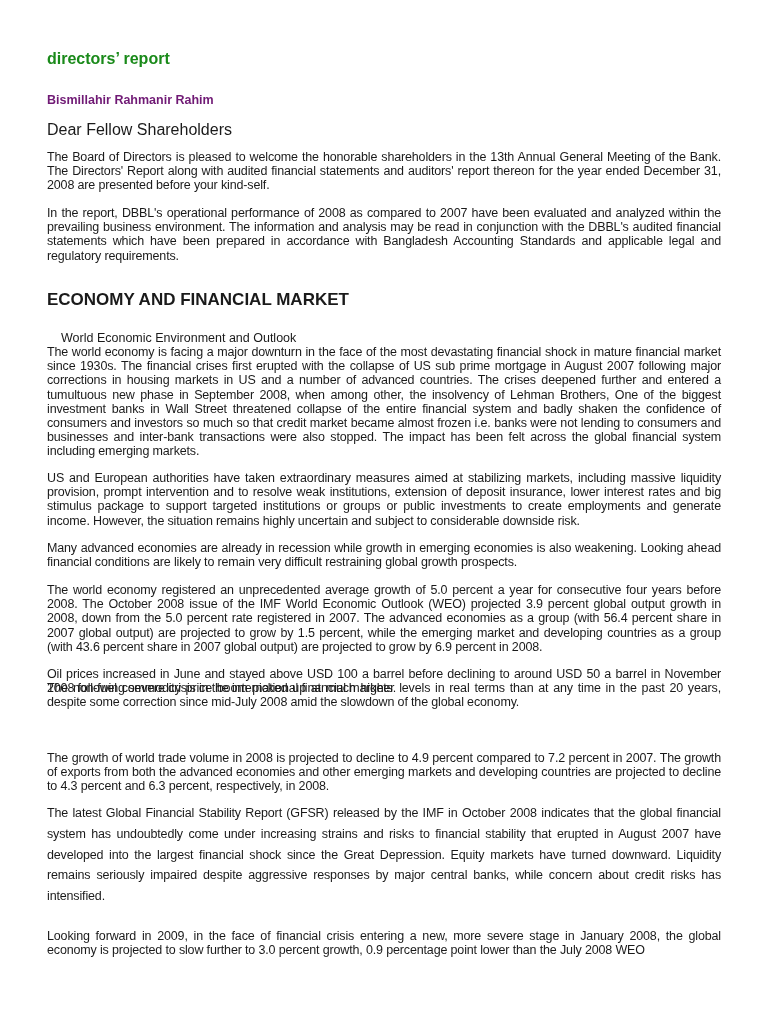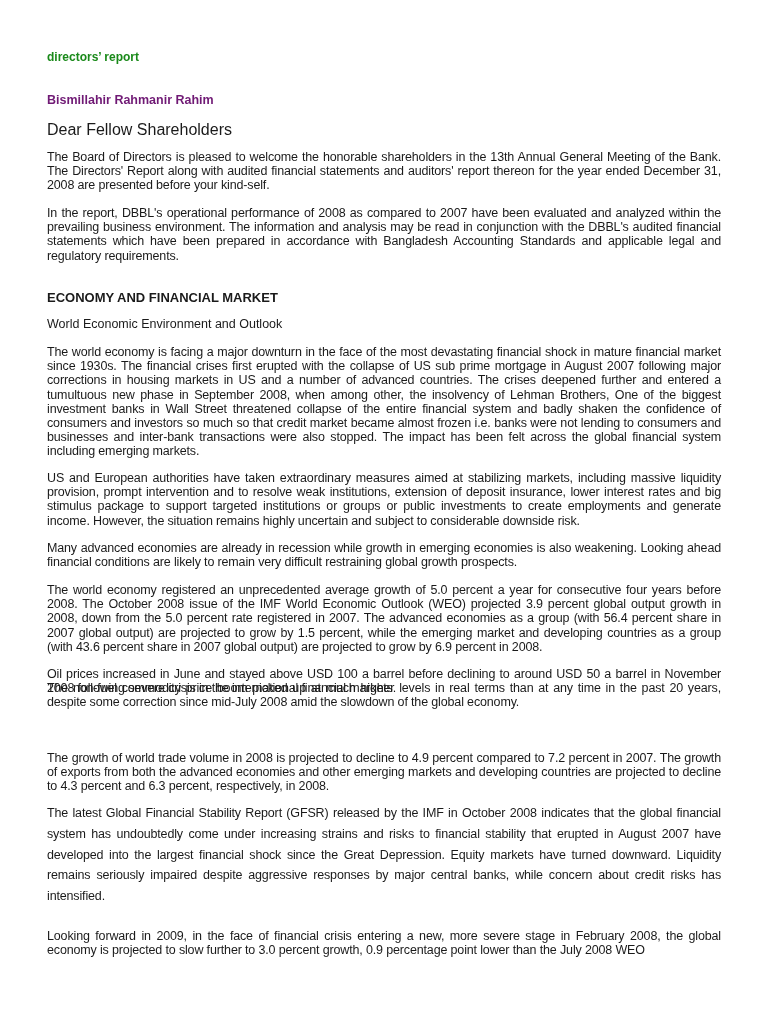--- a/index.html
+++ b/index.html
@@ -18,21 +18,21 @@
       left: 47px;
       top: 0;
       width: 674px;
       font-family: "Liberation Sans", sans-serif;
       color: #1a1a1a;
     }
     .title {
       position: absolute;
       top: 50px;
       left: 0;
-      font-size: 12px;
+      font-size: 16px;
       font-weight: bold;
       color: #1a8a1a;
       margin: 0;
       white-space: nowrap;
     }
     .subtitle {
       position: absolute;
       top: 93px;
       left: 0;
       font-size: 12.5px;
@@ -58,30 +58,30 @@
       text-align: justify;
       margin: 0;
       letter-spacing: -0.15px;
     }
     .para.wide {
       line-height: 20.8px;
     }
     .heading {
       position: absolute;
       left: 0;
-      font-size: 13px;
+      font-size: 17px;
       font-weight: bold;
       margin: 0;
       white-space: nowrap;
     }
     .subheading {
       position: absolute;
       left: 0;
       font-size: 12.5px;
-      margin: 0;
+      margin: 14px;
       white-space: nowrap;
     }
   </style>
 </head>
 <body>
 
 <div class="page">
   <h1 class="title">directors’ report</h1>
   <p class="subtitle">Bismillahir Rahmanir Rahim</p>
   <p class="salutation">Dear Fellow Shareholders</p>
@@ -93,14 +93,14 @@
   <p class="subheading" style="top:317px;">World Economic Environment and Outlook</p>
 
   <p class="para" style="top:345px;">The world economy is facing a major downturn in the face of the most devastating financial shock in mature financial market since 1930s. The financial crises first erupted with the collapse of US sub prime mortgage in August 2007 following major corrections in housing markets in US and a number of advanced countries. The crises deepened further and entered a tumultuous new phase in September 2008, when among other, the insolvency of Lehman Brothers, One of the biggest investment banks in Wall Street threatened collapse of the entire financial system and badly shaken the confidence of consumers and investors so much so that credit market became almost frozen i.e. banks were not lending to consumers and businesses and inter-bank transactions were also stopped. The impact has been felt across the global financial system including emerging markets.</p>
   <p class="para" style="top:471px;">US and European authorities have taken extraordinary measures aimed at stabilizing markets, including massive liquidity provision, prompt intervention and to resolve weak institutions, extension of deposit insurance, lower interest rates and big stimulus package to support targeted institutions or groups or public investments to create employments and generate income. However, the situation remains highly uncertain and subject to considerable downside risk.</p>
   <p class="para" style="top:541px;">Many advanced economies are already in recession while growth in emerging economies is also weakening. Looking ahead financial conditions are likely to remain very difficult restraining global growth prospects.</p>
   <p class="para" style="top:583px;">The world economy registered an unprecedented average growth of 5.0 percent a year for consecutive four years before 2008. The October 2008 issue of the IMF World Economic Outlook (WEO) projected 3.9 percent global output growth in 2008, down from the 5.0 percent rate registered in 2007. The advanced economies as a group (with 56.4 percent share in 2007 global output) are projected to grow by 1.5 percent, while the emerging market and developing countries as a group (with 43.6 percent share in 2007 global output) are projected to grow by 6.9 percent in 2008.</p>
   <p class="para" style="top:667px;">Oil prices increased in June and stayed above USD 100 a barrel before declining to around USD 50 a barrel in November 2008 following severe crisis in the international financial markets.</p>
   <p class="para" style="top:681px;">The non-fuel commodity price boom picked up at much higher levels in real terms than at any time in the past 20 years, despite some correction since mid-July 2008 amid the slowdown of the global economy.</p>
   <p class="para" style="top:751px;">The growth of world trade volume in 2008 is projected to decline to 4.9 percent compared to 7.2 percent in 2007. The growth of exports from both the advanced economies and other emerging markets and developing countries are projected to decline to 4.3 percent and 6.3 percent, respectively, in 2008.</p>
   <p class="para wide" style="top:803px;">The latest Global Financial Stability Report (GFSR) released by the IMF in October 2008 indicates that the global financial system has undoubtedly come under increasing strains and risks to financial stability that erupted in August 2007 have developed into the largest financial shock since the Great Depression. Equity markets have turned downward.  Liquidity remains seriously impaired despite aggressive responses by major central banks, while concern about credit risks has intensified.</p>
-  <p class="para" style="top:929px;">Looking forward in 2009, in the face of financial crisis entering a new, more severe stage in February 2008, the global economy is projected to slow further to 3.0 percent growth, 0.9 percentage point lower than the July 2008 WEO</p>
+  <p class="para" style="top:929px;">Looking forward in 2009, in the face of financial crisis entering a new, more severe stage in January 2008, the global economy is projected to slow further to 3.0 percent growth, 0.9 percentage point lower than the July 2008 WEO</p>
 </div>
 
 </body></html>

